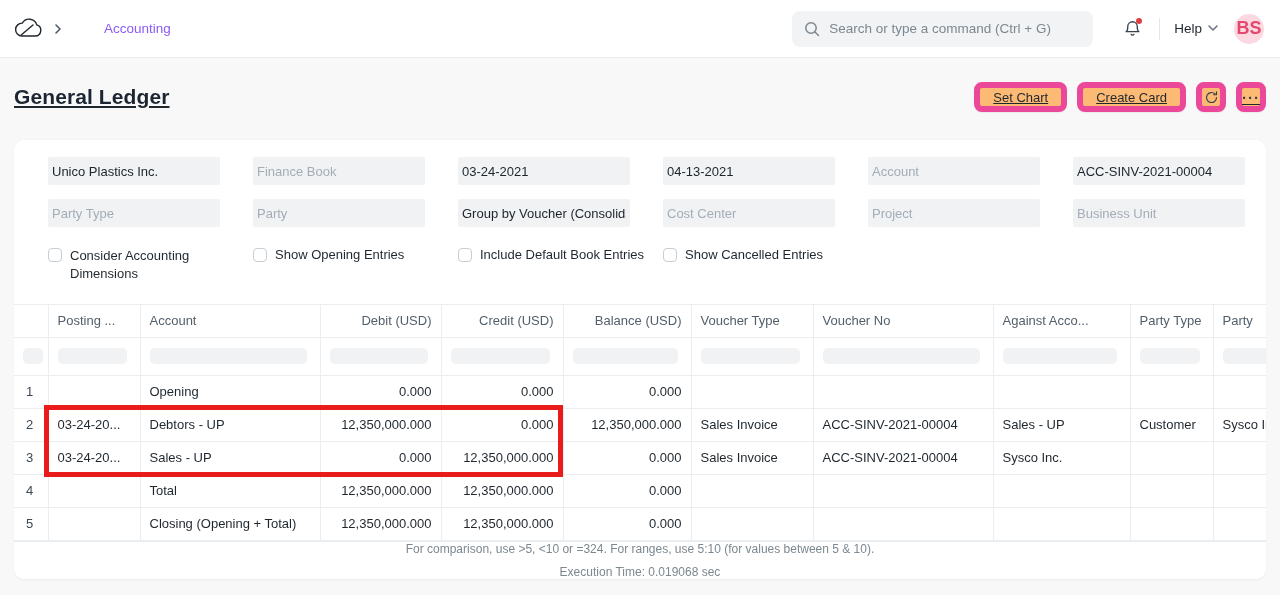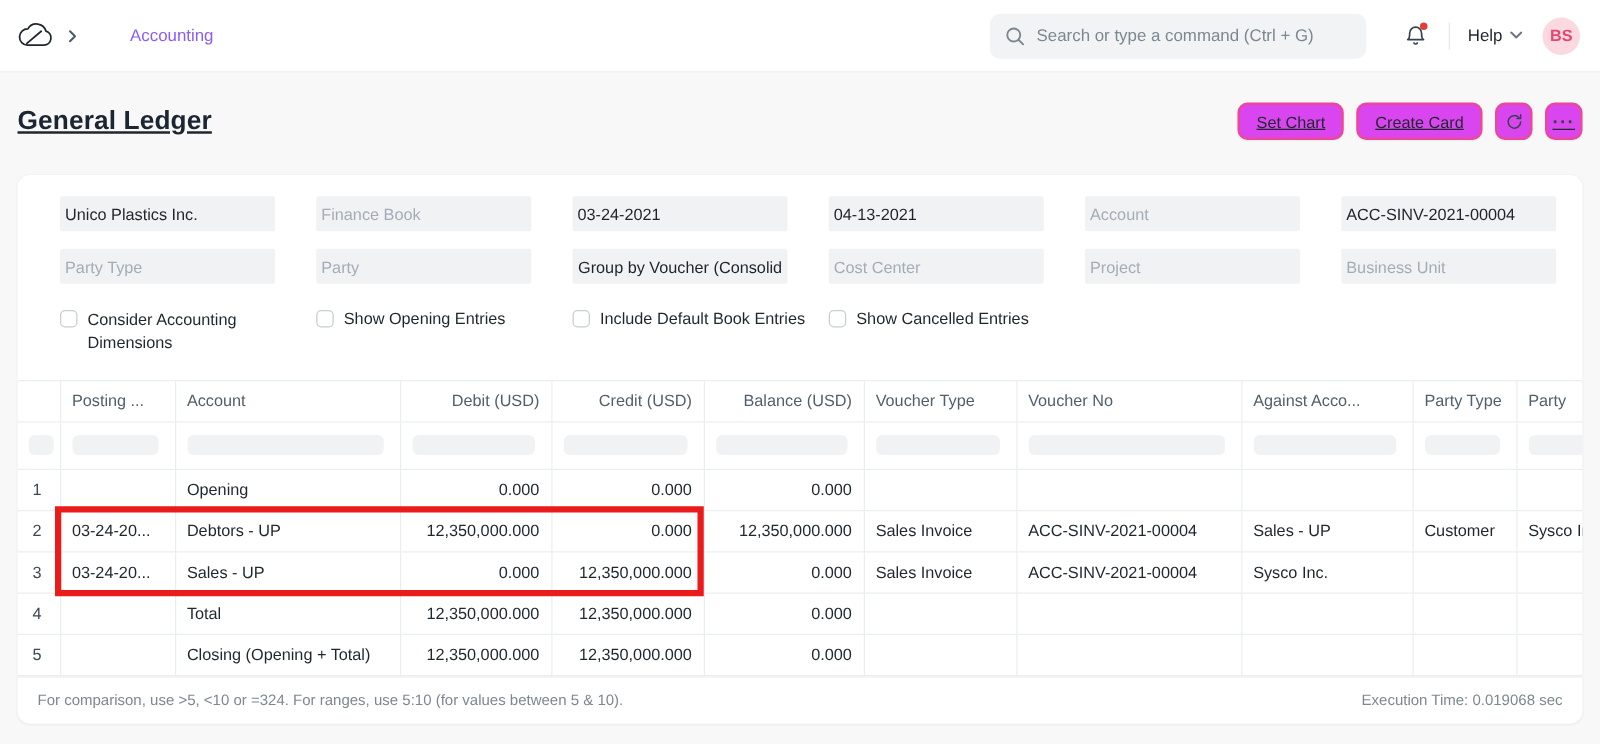--- a/index.html
+++ b/index.html
@@ -16,28 +16,28 @@
     display:flex; align-items:center; gap:9px; padding:0 12px; margin-right:26px; cursor:text; }
   .search-box span { font-size:13.5px; color:#7c8890; white-space:nowrap; }
   .bell-wrap { position:relative; width:26px; height:26px; display:flex; align-items:center;
     justify-content:center; cursor:pointer; margin-right:14px; }
   .bell-dot { position:absolute; top:2px; right:3px; width:6px; height:6px; border-radius:50%;
     background:#e03e3e; }
   .nav-divider { width:1px; height:22px; background:#e4e8eb; margin-right:14px; }
   .help { display:flex; align-items:center; gap:6px; font-size:13.5px; color:#1f272e;
     cursor:pointer; margin-right:16px; }
   .avatar { width:30px; height:30px; border-radius:50%; display:flex; align-items:center;
-    justify-content:center; font-size:13px; font-weight:700; cursor:pointer; }
+    justify-content:center; font-size:18px; font-weight:700; cursor:pointer; }
 
   
   .page-head { display:flex; justify-content:space-between; align-items:center;
     padding:24px 14px 28px 14px;text-decoration:underline; }
   .page-title { font-size:21px; font-weight:700; color:#1c2632; letter-spacing:.1px; }
   .head-actions { display:flex; gap:10px; }
-  .btn { height:30px; background:#d946ef; border:2px solid #ec4899; border-radius:8px;
+  .btn { height:30px; background:#fdba74; border:6px solid #ec4899; border-radius:8px;
     font-size:13px; color:#1f272e; padding:0 13px; display:flex; align-items:center;
     justify-content:center; cursor:pointer; box-shadow:0 .5px 1.5px rgba(0,0,0,.06);
     font-family:"Liberation Sans", sans-serif; }
   .btn-icon { width:30px; padding:0; }
   .dots { font-size:15px; font-weight:700; color:#36414c; letter-spacing:1px; line-height:1; }
 
   
   .card { margin:0 14px; background:#fff; border-radius:10px;
     box-shadow:0 .5px 2px rgba(25,39,52,.06); overflow:hidden; }
 
@@ -67,21 +67,21 @@
   .idx-cell { color:#3c4852; padding:0 6px 0 12px; }
   tr.filter-row td { height:38px; }
   .pill { height:16px; background:#f1f2f4; border-radius:5px; width:calc(100% - 4px); cursor:text; }
   .pill.small { width:20px; }
 
   .red-box { position:absolute; left:30px; top:100px; width:519px; height:72px;
     border:5px solid #ea1b1b; pointer-events:none; z-index:5; }
 
   
   .card-footer { height:38px; border-top:1px solid #ebeef0; display:flex; align-items:center;
-    justify-content:space-between; padding:0 16px; font-size:12px; color:#7c8890; }
+    justify-content:space-between; padding:0 16px; font-size:12px; color:#7c8890;flex-direction:column; }
 </style>
 </head>
 <body>
 
 <div class="navbar">
   <div class="nav-left">
     <span style="display:flex;cursor:pointer;">
       <svg width="30" height="24" viewBox="0 0 34 26" fill="none" stroke="#1f272e" stroke-width="1.6" stroke-linecap="round" stroke-linejoin="round">
         <path d="M9 21h15a6.5 6.5 0 0 0 1.8-12.7A9 9 0 0 0 9.4 6.3 6 6 0 0 0 9 21Z"></path>
         <path d="M8.5 19.5 21.5 8.5"></path>

